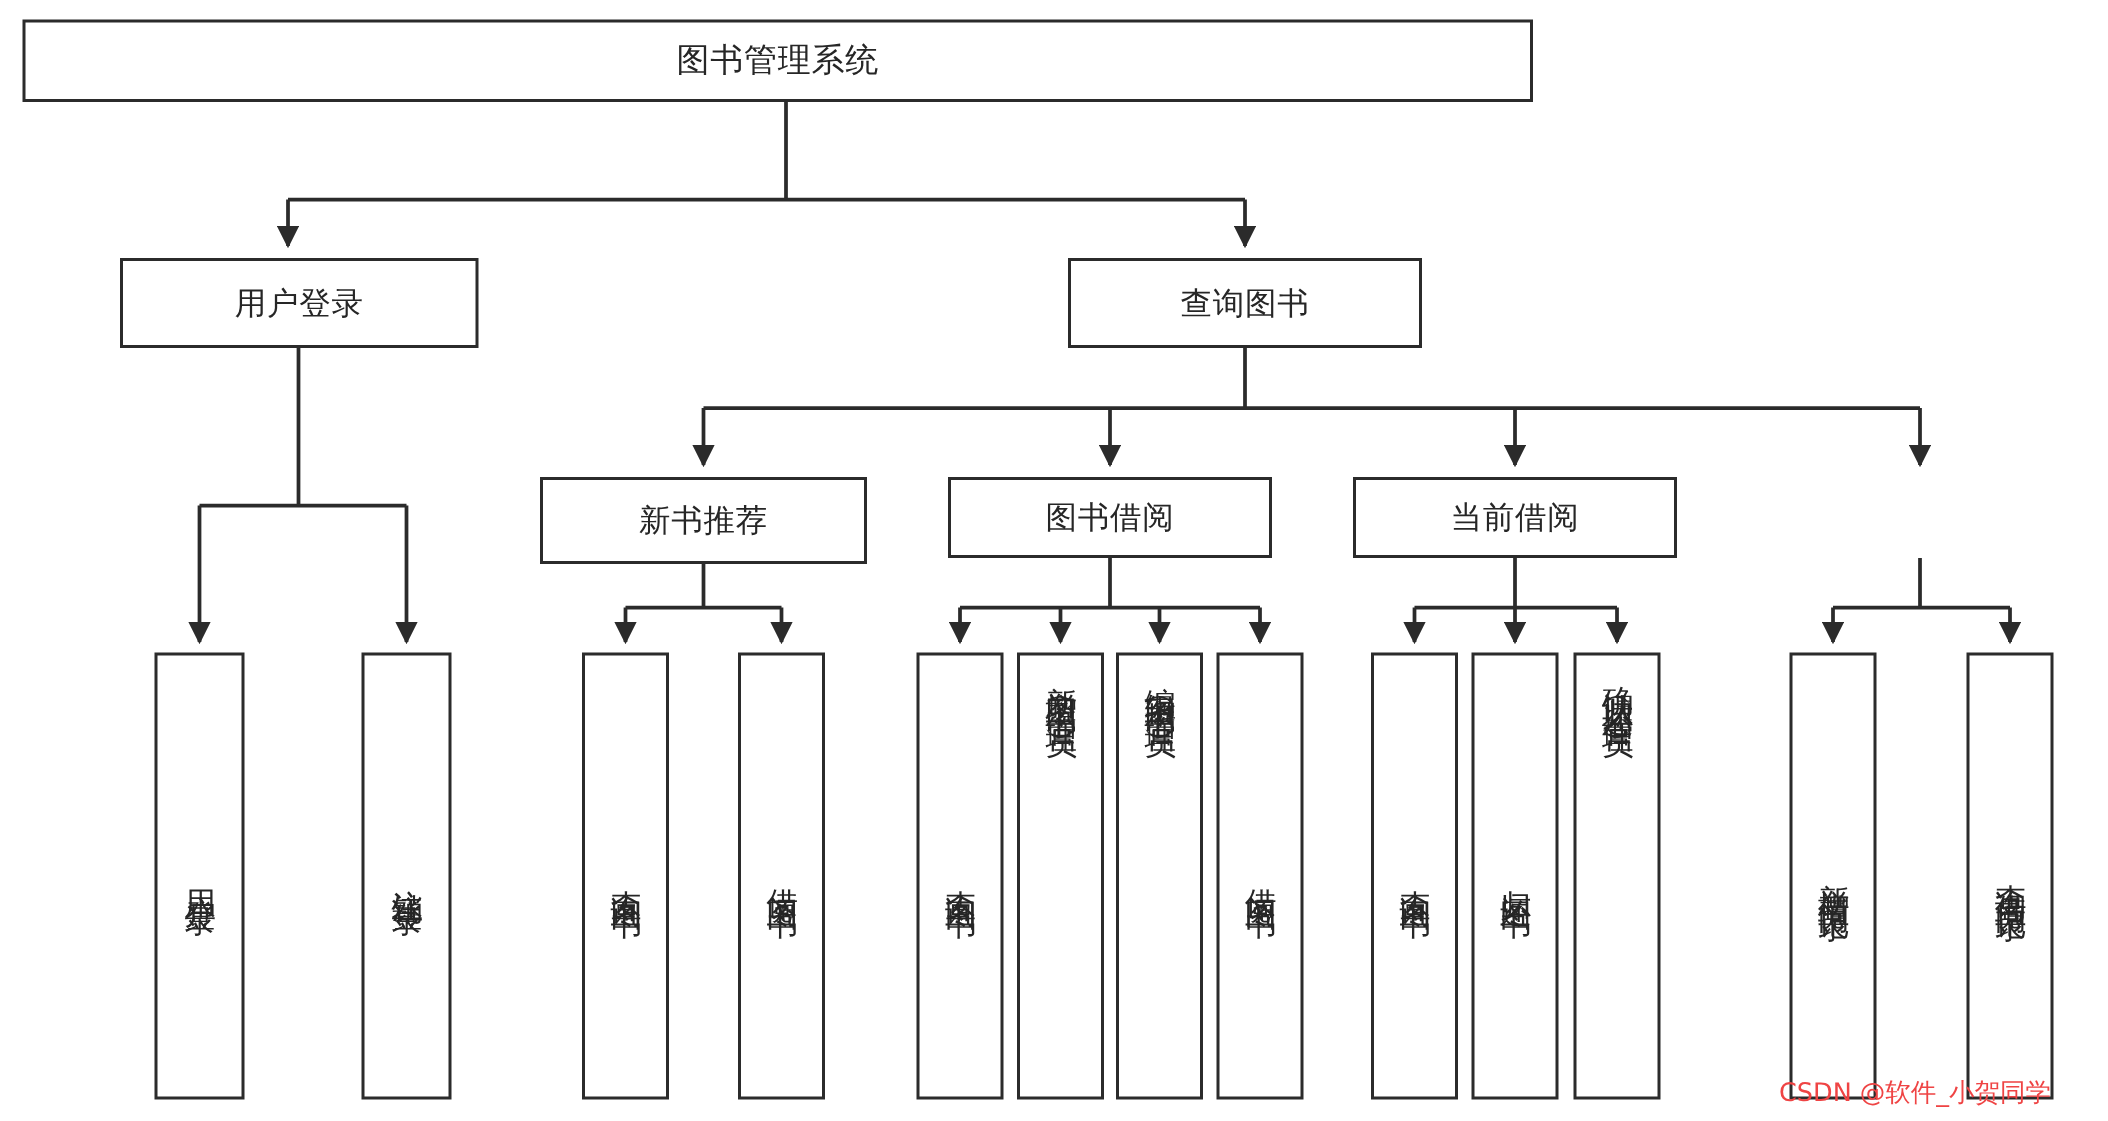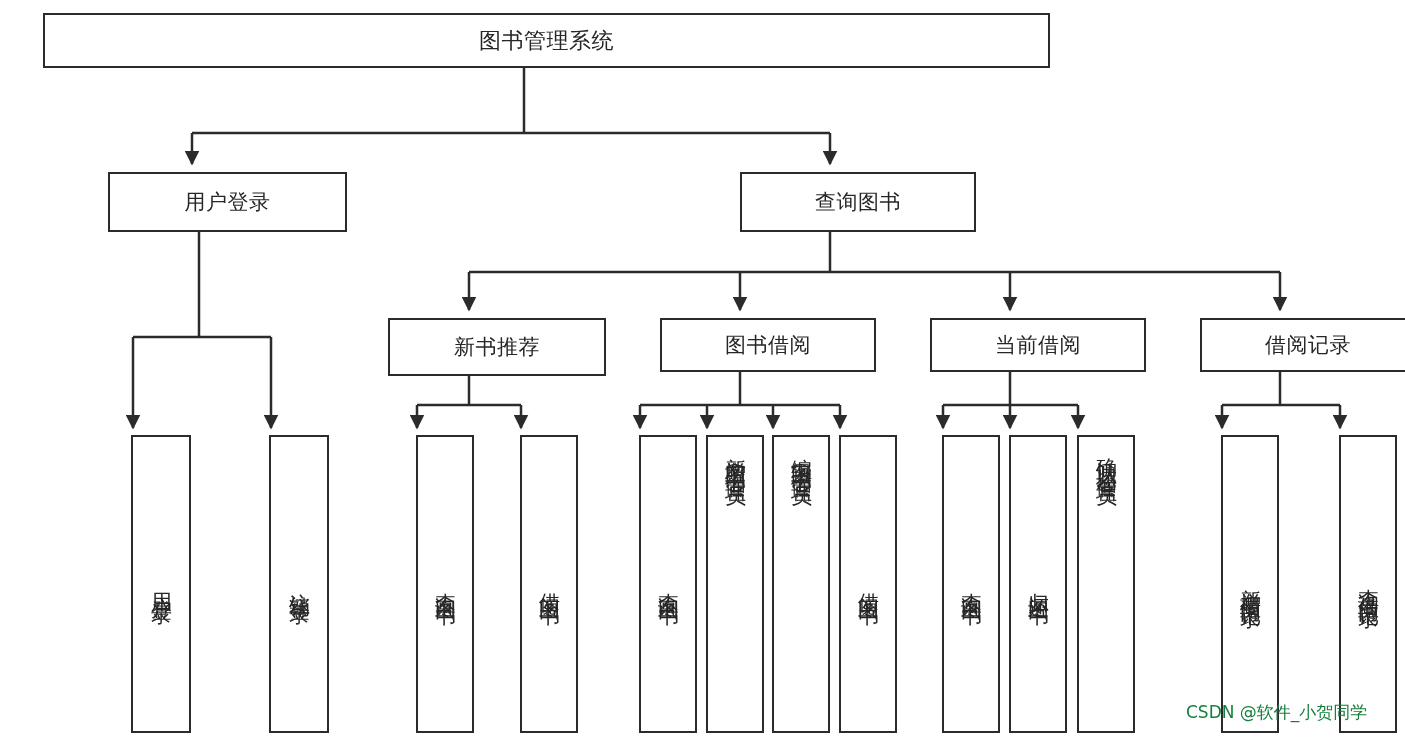--- a/index.html
+++ b/index.html
@@ -27,21 +27,20 @@
   .node {
     position: absolute;
     box-sizing: border-box;
     border: 2.5px solid #2b2b2b;
     background: #ffffff;
     display: flex;
     align-items: center;
     justify-content: center;
     color: #262626;
     z-index: 2;
-    margin-left: 28px;
   }
   .node-label {
     display: block;
     text-align: center;
     line-height: 1.16;
     letter-spacing: 0.5px;
   }
   
   .h-node .node-label {
     font-size: 21px;
@@ -63,23 +62,23 @@
     letter-spacing: 4px;
     white-space: nowrap;
   }
   .v-node.centered {
     align-items: center;
     padding-top: 0;
   }
   .watermark {
     position: absolute;
     left: 1186px;
-    top: 701px;
+    top: 717px;
     font-size: 17px;
-    color: #15803d;
+    color: #ef4444;
     white-space: nowrap;
     z-index: 5;
     font-family: "DejaVu Sans", "Liberation Sans", sans-serif;
   }
 </style>
 </head>
 <body>
 
 <div id="canvas">
 
@@ -153,23 +152,20 @@
   </div>
 
   <div class="node h-node" style="left:632px; top:318px; width:216px; height:54px;">
     <span class="node-label">图书借阅</span>
   </div>
 
   <div class="node h-node" style="left:902px; top:318px; width:216px; height:54px;">
     <span class="node-label">当前借阅</span>
   </div>
 
-  <div class="node h-node" style="left:1172px; top:318px; width:216px; height:54px;">
-    <span class="node-label">借阅记录</span>
-  </div>
 
   <div class="node v-node centered" style="left:103px; top:435px; width:60px; height:298px;">
     <span class="node-label">用户登录</span>
   </div>
 
   <div class="node v-node centered" style="left:241px; top:435px; width:60px; height:298px;">
     <span class="node-label">注销登录</span>
   </div>
 
   <div class="node v-node centered" style="left:388px; top:435px; width:58px; height:298px;">

